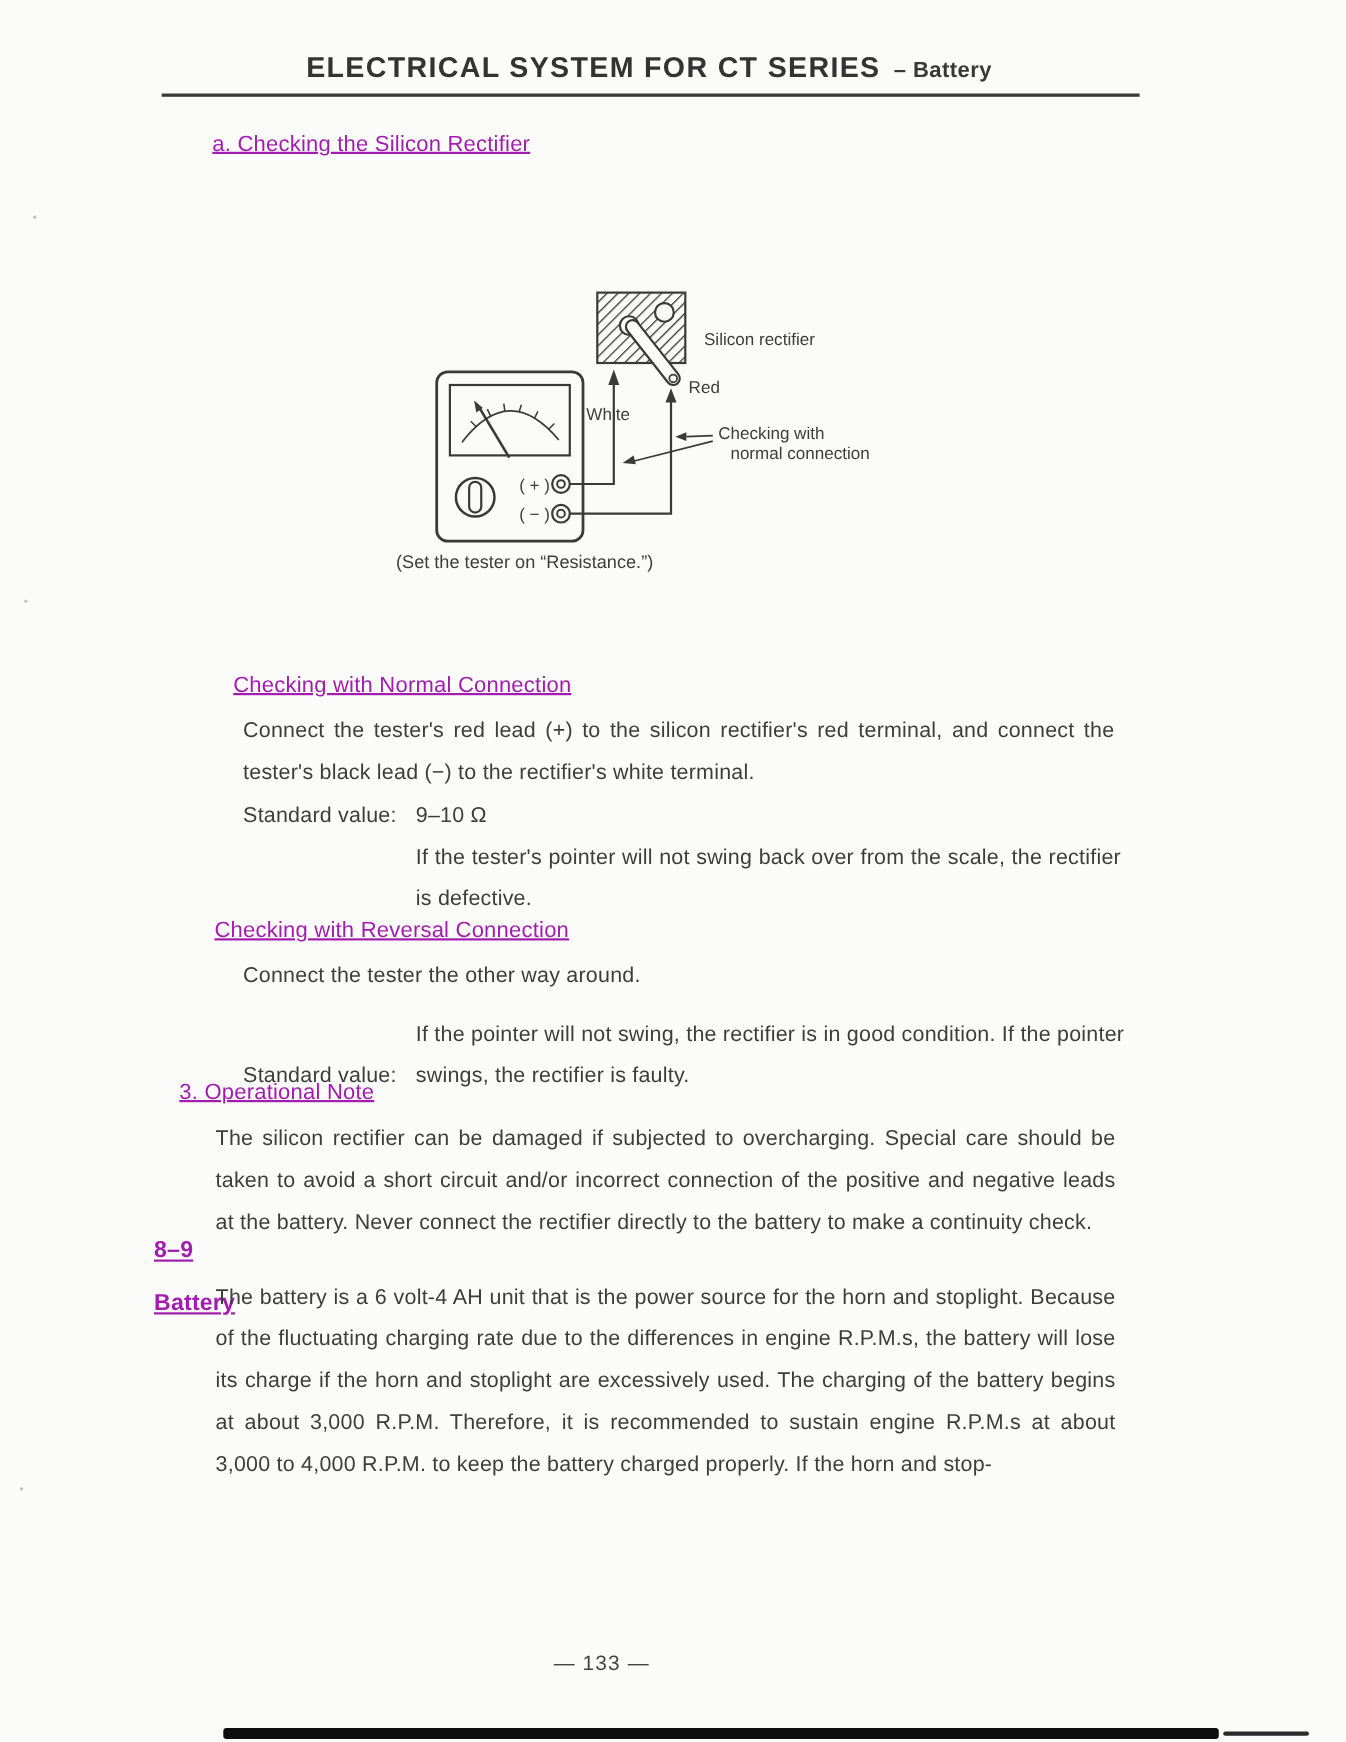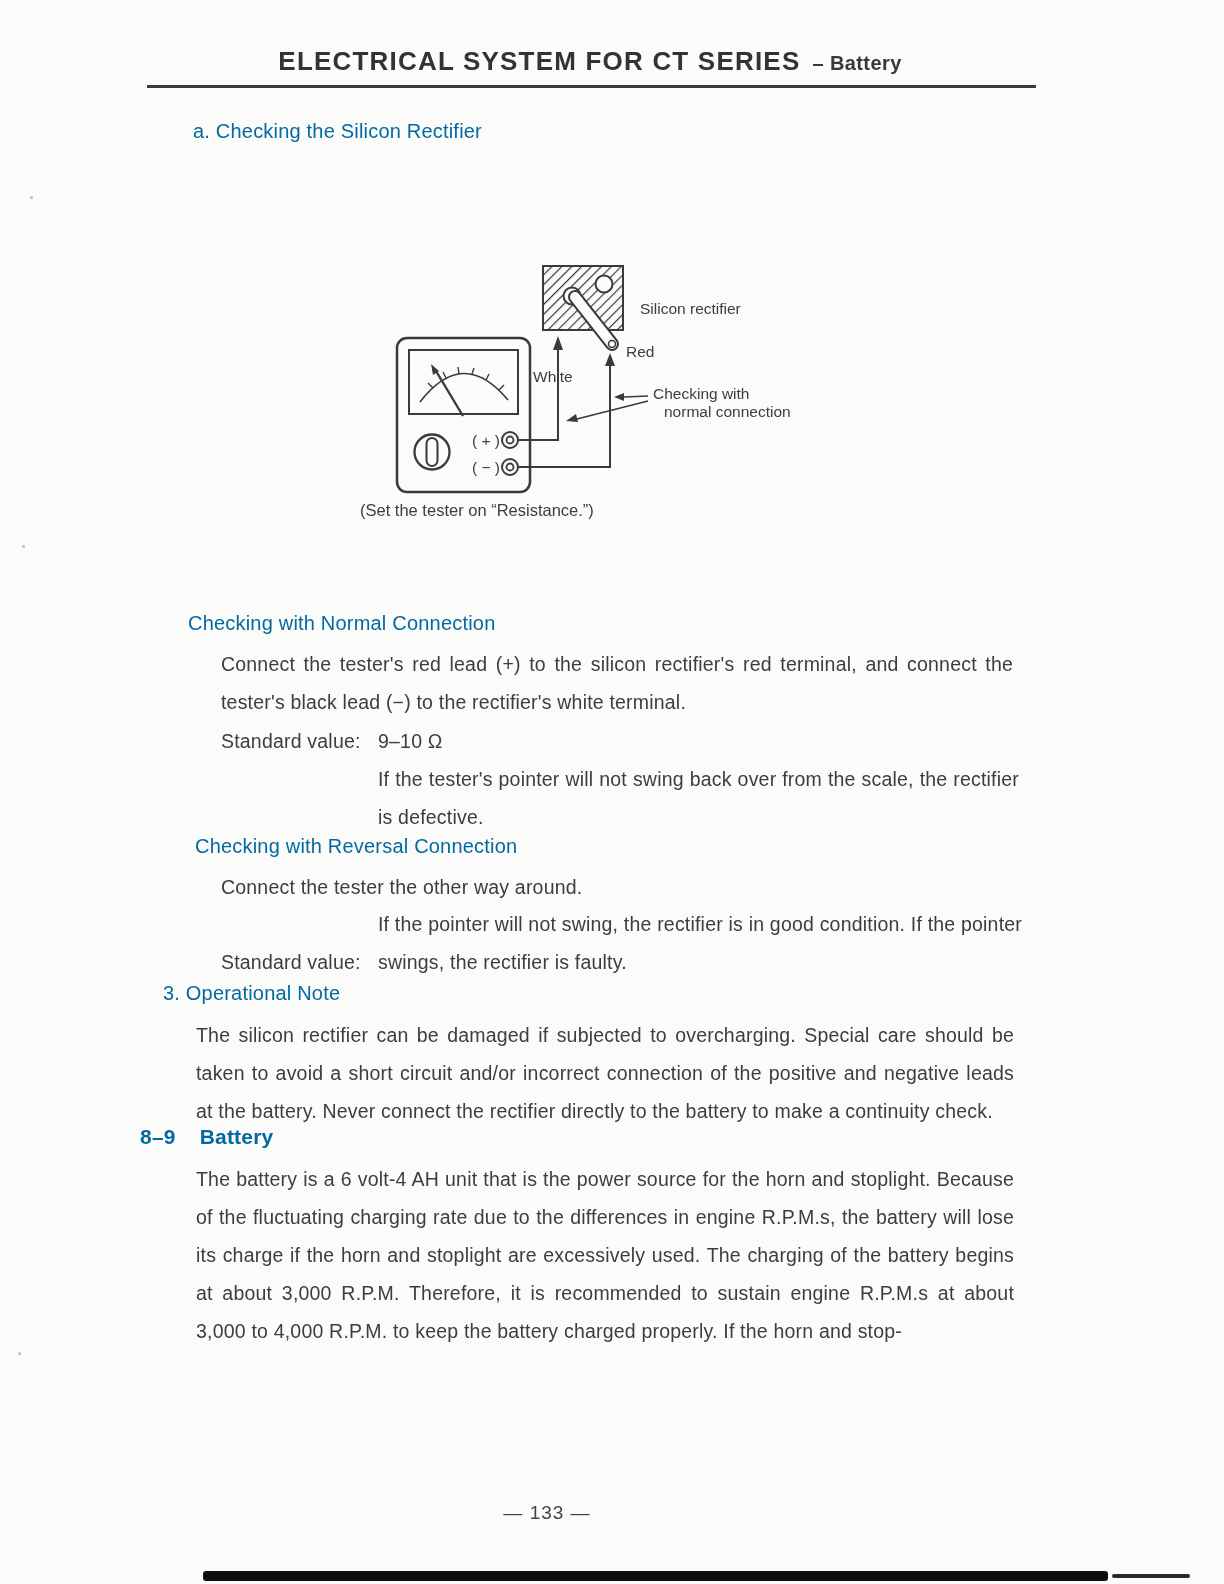--- a/index.html
+++ b/index.html
@@ -12,27 +12,27 @@
   .abs { position:absolute; }
   .title-row {
     left:140px; top:46px; width:900px;
     display:flex; justify-content:center; align-items:baseline; gap:12px;
     white-space:nowrap;
     text-align:center;
   }
   .main-title { font-size:26px; font-weight:700; letter-spacing:1.2px; color:#333; }
   .sub-title  { font-size:20px; font-weight:600; letter-spacing:0.4px; color:#383838; }
   .header-rule { left:147px; top:85px; width:889px; height:3px; background:#3a3a3a; }
-  .h { font-size:20px; color:#0369a1; letter-spacing:0.2px; }
+  .h { font-size:20px; color:#a21caf; letter-spacing:0.2px;text-decoration:underline; }
   .hb { font-weight:700; }
   .body-text { font-size:19.5px; line-height:38px; color:#3d3d3d; letter-spacing:0.2px; }
   .just { text-align:justify; }
   .sv-row { display:flex; align-items:flex-end; }
   .sv-label { width:157px; flex:0 0 157px; }
-  .battery-head { display:flex; gap:24px; }
+  .battery-head { display:flex; gap:24px;flex-direction:column; }
   .footer-page { left:397px; top:1502px; width:300px; text-align:center; font-size:19px; color:#444; letter-spacing:1px; }
   .bottom-bar { left:203px; top:1571px; width:905px; height:10px; background:#0e0e0e; border-radius:3px; }
   .bottom-bar-tail { left:1112px; top:1574px; width:78px; height:4px; background:#2a2a2a; border-radius:2px; }
   .speck { width:3px; height:3px; border-radius:50%; background:#9a9a96; opacity:0.6; }
   svg { font-family:"Liberation Sans", sans-serif; }
   svg text { fill:#3d3d3d; }
 </style>
 </head>
 <body>
 
@@ -99,33 +99,33 @@
     <text x="334" y="167" font-size="15.5">normal connection</text>
 
     <line x1="318" y1="151" x2="243" y2="170" stroke="#3a3a3a" stroke-width="1.6"></line>
     <polygon points="236,171 246,164 248,172" fill="#3a3a3a"></polygon>
     <line x1="318" y1="146" x2="294" y2="147" stroke="#3a3a3a" stroke-width="1.6"></line>
     <polygon points="284,147 294,143 294,151" fill="#3a3a3a"></polygon>
 
     <text x="30" y="266" font-size="16.5">(Set the tester on “Resistance.”)</text>
   </svg>
 
-  <div class="abs h" style="left:188px; top:612px;">Checking with Normal Connection</div>
+  <div class="abs h" style="left:212px; top:612px;">Checking with Normal Connection</div>
   <div class="abs body-text just" style="left:221px; top:645px; width:792px;">Connect the tester's red lead (+) to the silicon rectifier's red terminal, and connect the tester's black lead (−) to the rectifier's white terminal.</div>
   <div class="abs body-text sv-row" style="left:221px; top:722px; width:800px;">
     <span class="sv-label">Standard value:</span>
     <span>9–10 Ω</span>
   </div>
   <div class="abs body-text just" style="left:378px; top:760px; width:641px;">If the tester's pointer will not swing back over from the scale, the rectifier is defective.</div>
 
   <div class="abs h" style="left:195px; top:835px;">Checking with Reversal Connection</div>
   <div class="abs body-text" style="left:221px; top:868px;">Connect the tester the other way around.</div>
   <div class="abs body-text sv-row" style="left:221px; top:905px; width:801px;">
     <span class="sv-label">Standard value:</span>
-    <span class="just" style="display:block; width:644px; text-align:justify;">If the pointer will not swing, the rectifier is in good condition. If the pointer swings, the rectifier is faulty.</span>
+    <span class="just" style="display:block; width:644px; text-align:justify;margin-top:16px;">If the pointer will not swing, the rectifier is in good condition. If the pointer swings, the rectifier is faulty.</span>
   </div>
 
   <div class="abs h" style="left:163px; top:982px;text-align:center;">3. Operational Note</div>
   <div class="abs body-text just" style="left:196px; top:1016px; width:818px;">The silicon rectifier can be damaged if subjected to overcharging. Special care should be taken to avoid a short circuit and/or incorrect connection of the positive and negative leads at the battery. Never connect the rectifier directly to the battery to make a continuity check.</div>
 
   <div class="abs h hb battery-head" style="left:140px; top:1125px; font-size:21px;">
     <span>8–9</span>
     <span>Battery</span>
   </div>
   <div class="abs body-text just" style="left:196px; top:1160px; width:818px;">The battery is a 6 volt-4 AH unit that is the power source for the horn and stoplight. Because of the fluctuating charging rate due to the differences in engine R.P.M.s, the battery will lose its charge if the horn and stoplight are excessively used. The charging of the battery begins at about 3,000 R.P.M. Therefore, it is recommended to sustain engine R.P.M.s at about 3,000 to 4,000 R.P.M. to keep the battery charged properly. If the horn and stop-</div>

